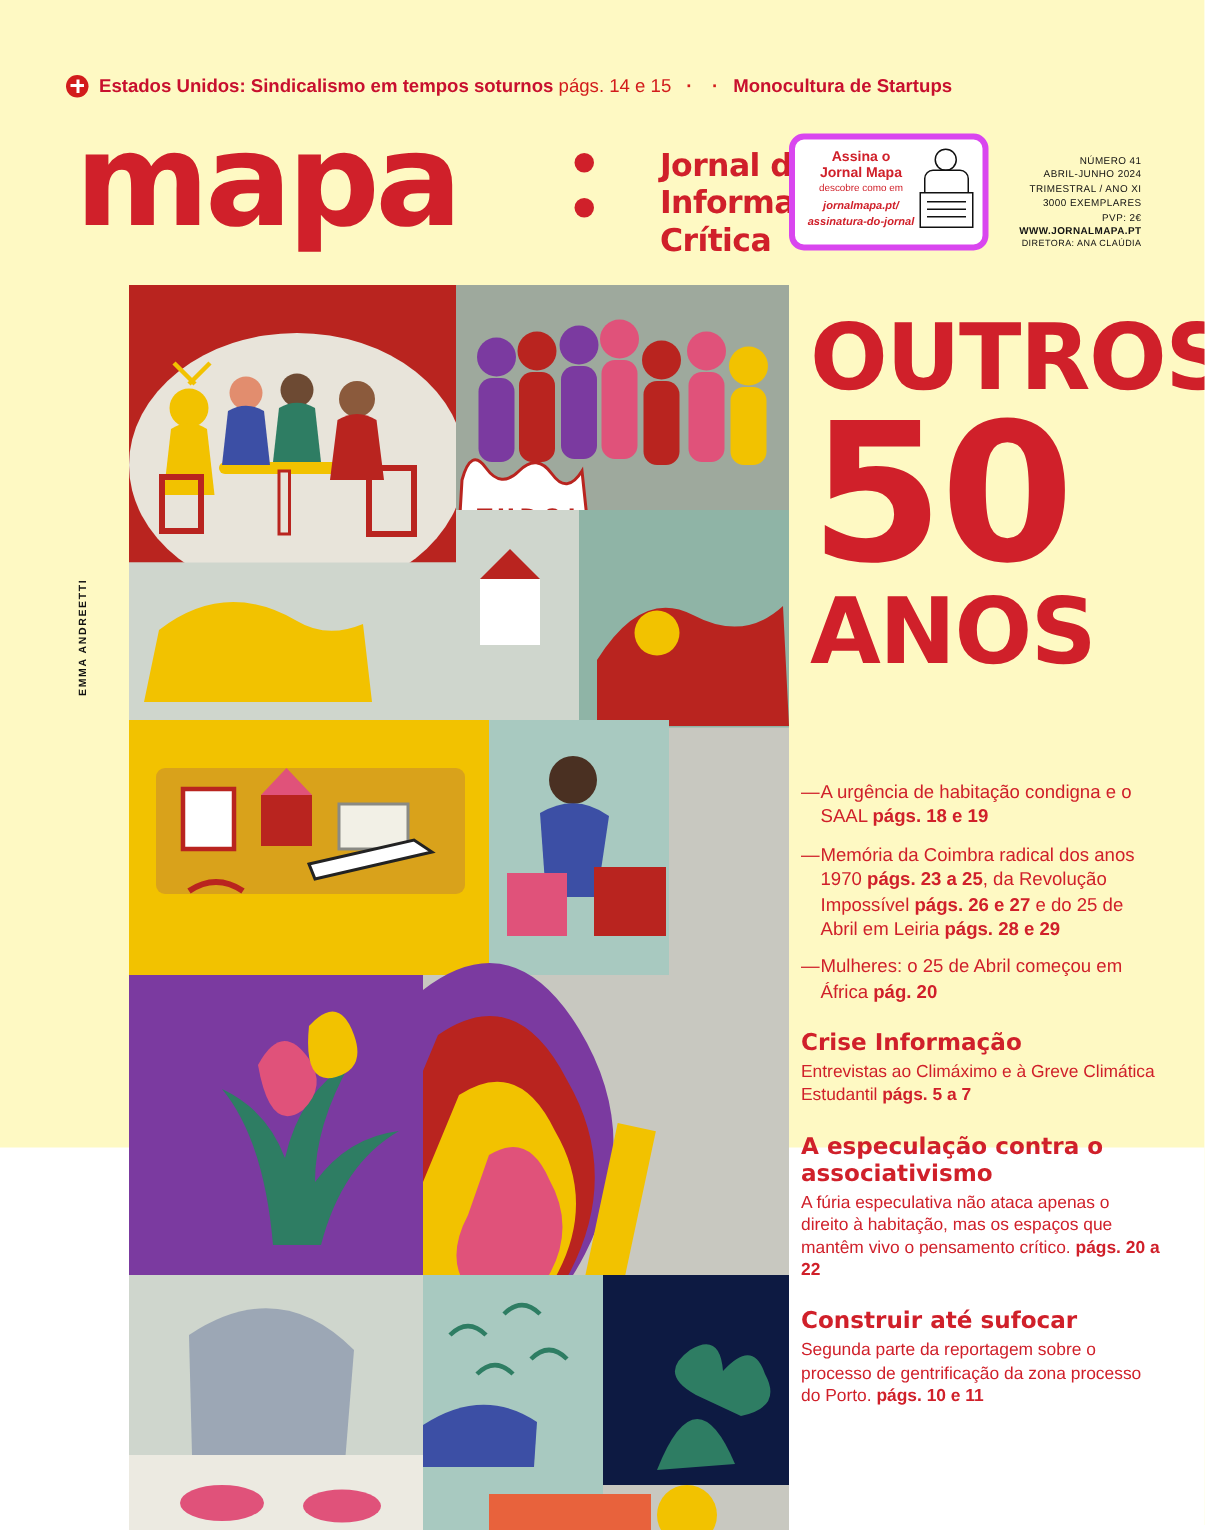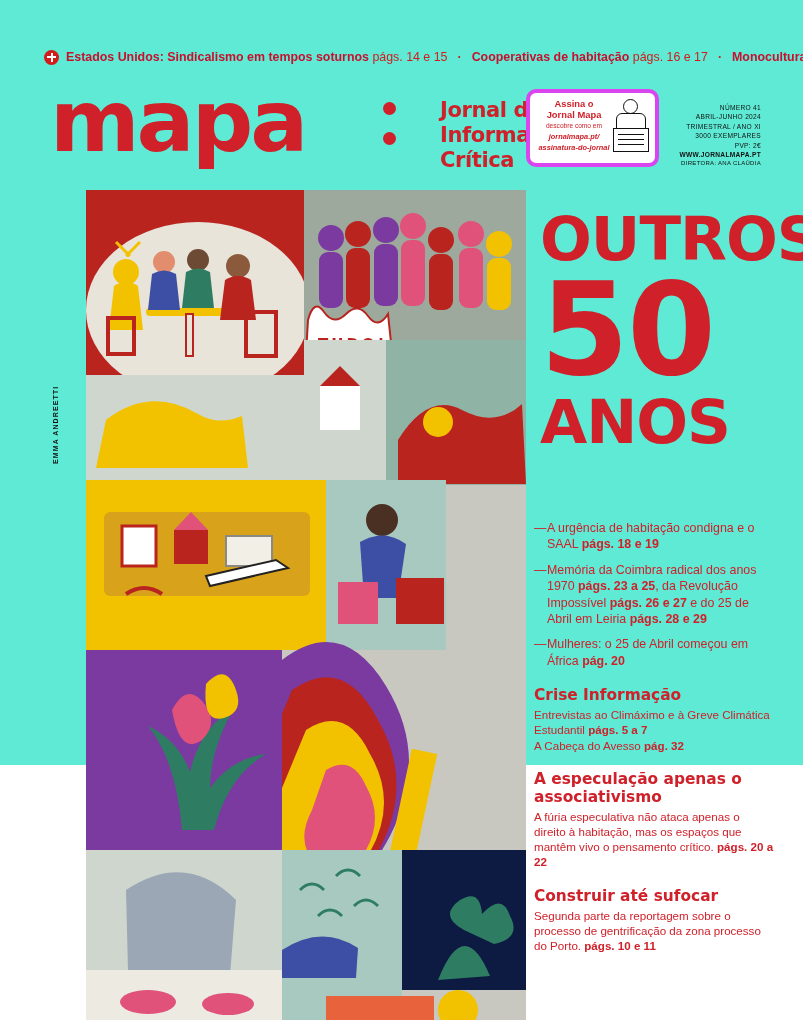--- a/index.html
+++ b/index.html
@@ -12,21 +12,21 @@
     height: 1024px;
     overflow: hidden;
     font-family: "Liberation Sans", sans-serif;
     color: #111111;
     position: relative;
   }
   .page {
     position: relative;
     width: 803px;
     height: 765px;
-    background: #5eead4;
+    background: #fef9c3;
   }
 
   
   .topbar {
     position: absolute;
     left: 44px;
     top: 44px;
     right: 42px;
     height: 26px;
     display: flex;
@@ -262,21 +262,20 @@
 </style>
 </head>
 <body>
 
 <div class="page">
 
   <div class="topbar">
     <span class="plus-icon"></span>
     <span class="teaser"><b>Estados Unidos: Sindicalismo em tempos soturnos</b> <span class="pg">págs. 14 e 15</span></span>
     <span class="dotsep">·</span>
-    <span class="teaser"><b>Cooperativas de habitação</b> <span class="pg">págs. 16 e 17</span></span>
     <span class="dotsep">·</span>
     <span class="teaser"><b>Monocultura de Startups</b> </span>
   </div>
 
   <div class="masthead">
     <div class="logo">mapa</div>
     <div class="logo-colon">
         <i class="a"></i>
         <i class="b"></i>
       </div>
@@ -431,24 +430,23 @@
   <div class="rail">
     <div id="rail-items">
         <div class="dash-item"><span class="dash">—</span><span>A urgência de habitação condigna e o SAAL </span><b>págs. 18 e 19</b></div>
         <div class="dash-item"><span class="dash">—</span><span>Memória da Coimbra radical dos anos 1970 </span><b>págs. 23 a 25</b><span>, da Revolução Impossível </span><b>págs. 26 e 27</b><span> e do 25 de Abril em Leiria </span><b>págs. 28 e 29</b></div>
         <div class="dash-item"><span class="dash">—</span><span>Mulheres: o 25 de Abril começou em África </span><b>pág. 20</b></div>
       </div>
     <div id="rail-sections">
         <div class="section">
           <h2>Crise Informação</h2>
           <p><span>Entrevistas ao Climáximo e à Greve Climática Estudantil </span><b>págs. 5 a 7</b></p>
-          <p><span>A Cabeça do Avesso </span><b>pág. 32</b></p>
         </div>
         <div class="section">
-          <h2>A especulação apenas o associativismo</h2>
+          <h2>A especulação contra o associativismo</h2>
           <p><span>A fúria especulativa não ataca apenas o direito à habitação, mas os espaços que mantêm vivo o pensamento crítico. </span><b>págs. 20 a 22</b></p>
         </div>
         <div class="section">
           <h2>Construir até sufocar</h2>
           <p><span>Segunda parte da reportagem sobre o processo de gentrificação da zona processo do Porto. </span><b>págs. 10 e 11</b></p>
         </div>
       </div>
   </div>
 
 </div>

